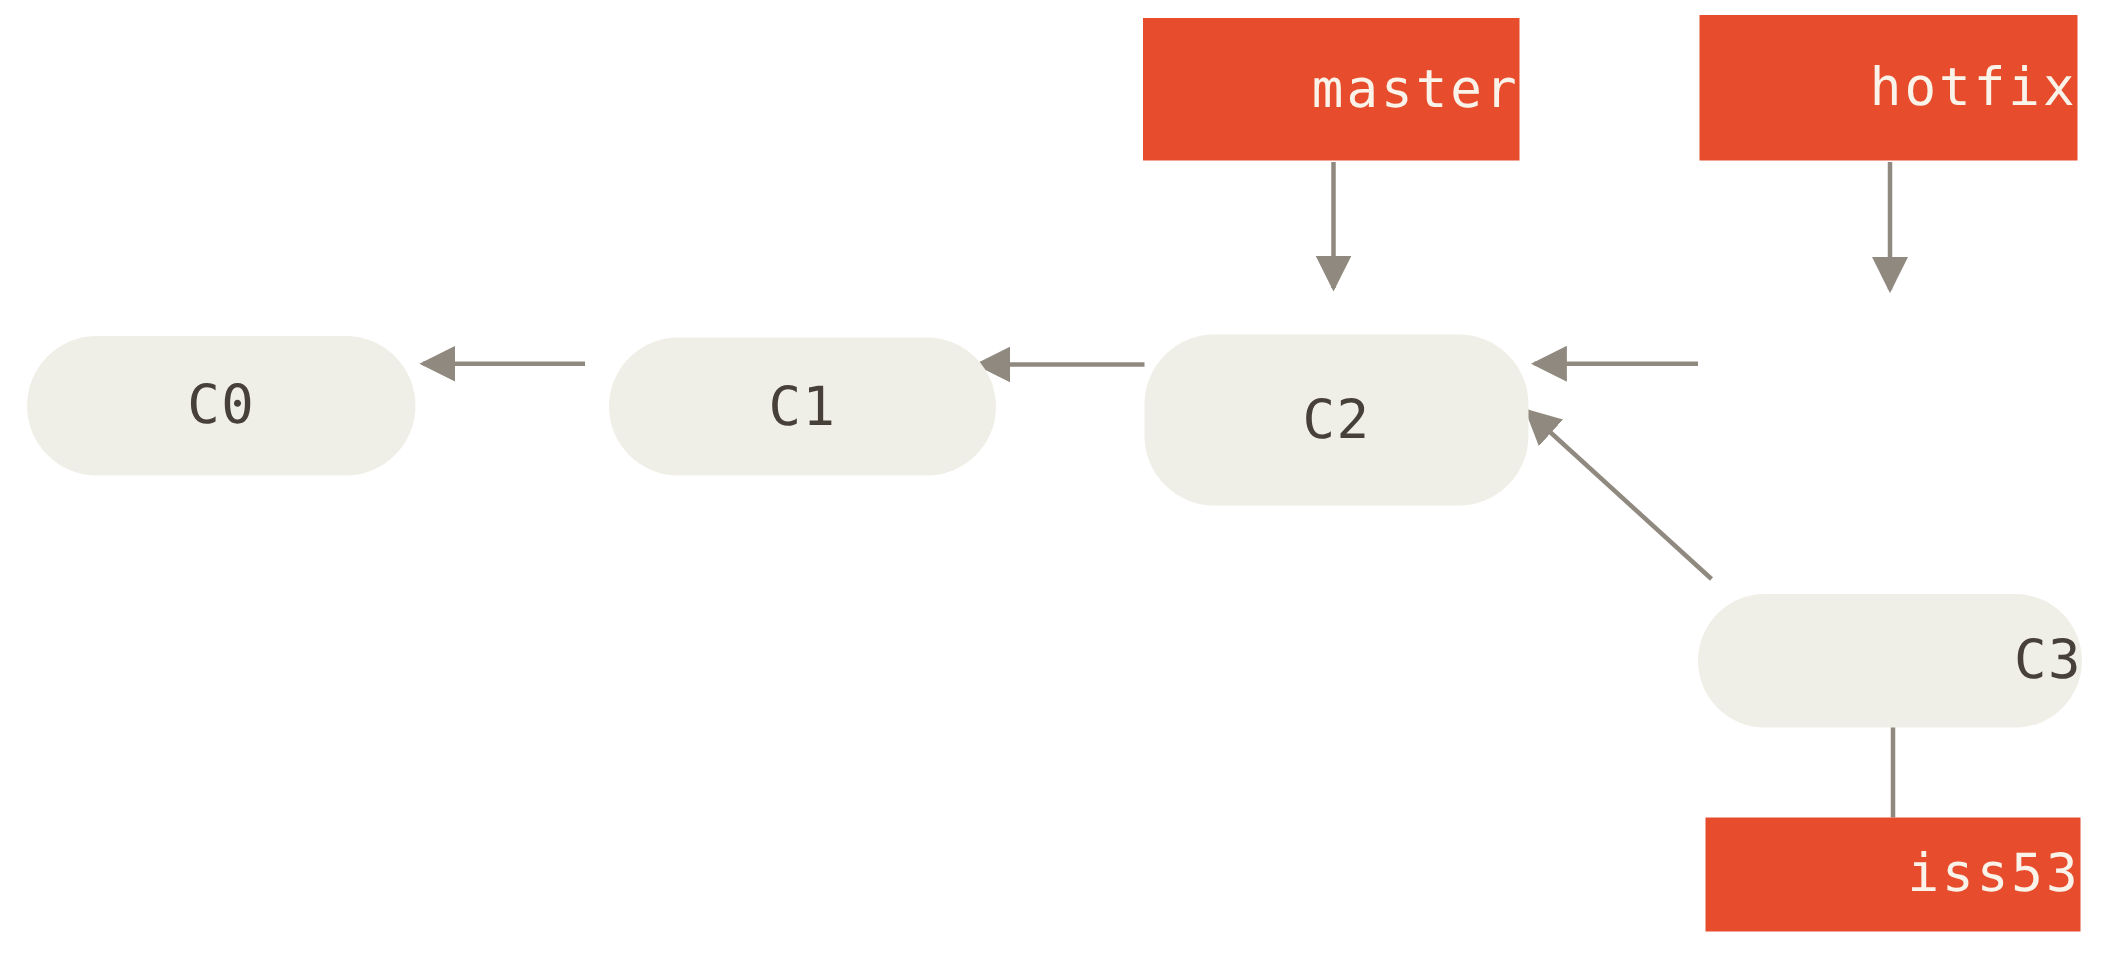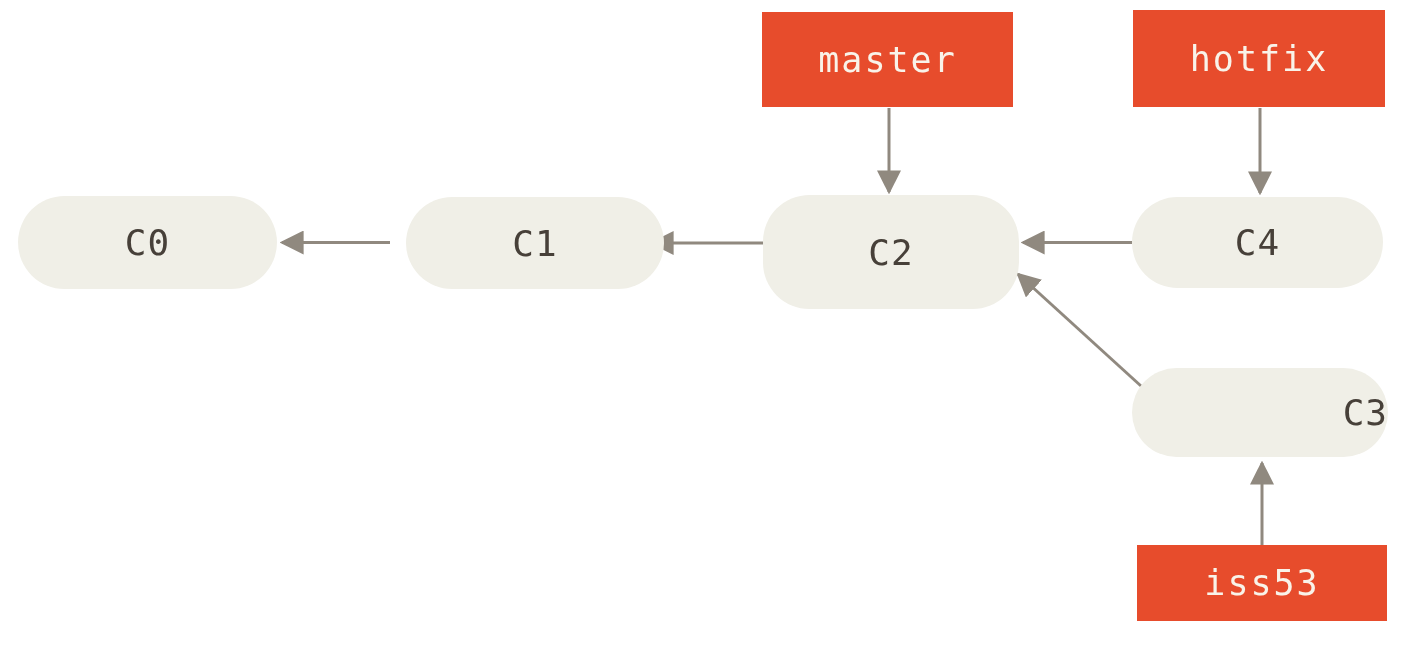--- a/index.html
+++ b/index.html
@@ -33,27 +33,28 @@
   .commit {
     position: absolute;
     background: var(--commit_fill);
     border-radius: 46.5px;
     display: flex;
     align-items: center;
     justify-content: center;
     color: var(--commit_text);
     font-size: 36px;
     letter-spacing: 1px;
+    margin-top: 28px;
   }
   .branch {
     position: absolute;
     background: var(--branch_bg);
     display: flex;
     align-items: center;
-    justify-content: center;
+    justify-content: flex-end;
     color: var(--branch_text);
     font-size: 35px;
     letter-spacing: 2px;
   }
   #c0 { left: 18px;  top: 196px; width: 259px; height: 93px; }
   #c1 { left: 406px; top: 197px; width: 258px; height: 92px; }
   #c2 { left: 763px; top: 195px; width: 256px; height: 114px; }
   #c4 { left: 1132px; top: 197px; width: 251px; height: 91px; }
   #c3 { left: 1132px; top: 368px; width: 256px; height: 89px; justify-content: flex-end; }
   #master { left: 762px;  top: 12px;  width: 251px; height: 95px; }
@@ -85,23 +86,20 @@
   </div>
   <div class="commit" id="c1">
     <span>C1</span>
   </div>
   <div class="commit" id="c2">
     <span>C2</span>
   </div>
   <div class="commit" id="c3">
     <span>C3</span>
   </div>
-  <div class="commit" id="c4">
-    <span>C4</span>
-  </div>
 
   <div class="branch" id="master">
     <span>master</span>
   </div>
   <div class="branch" id="hotfix">
     <span>hotfix</span>
   </div>
   <div class="branch" id="iss53">
     <span>iss53</span>
   </div>

